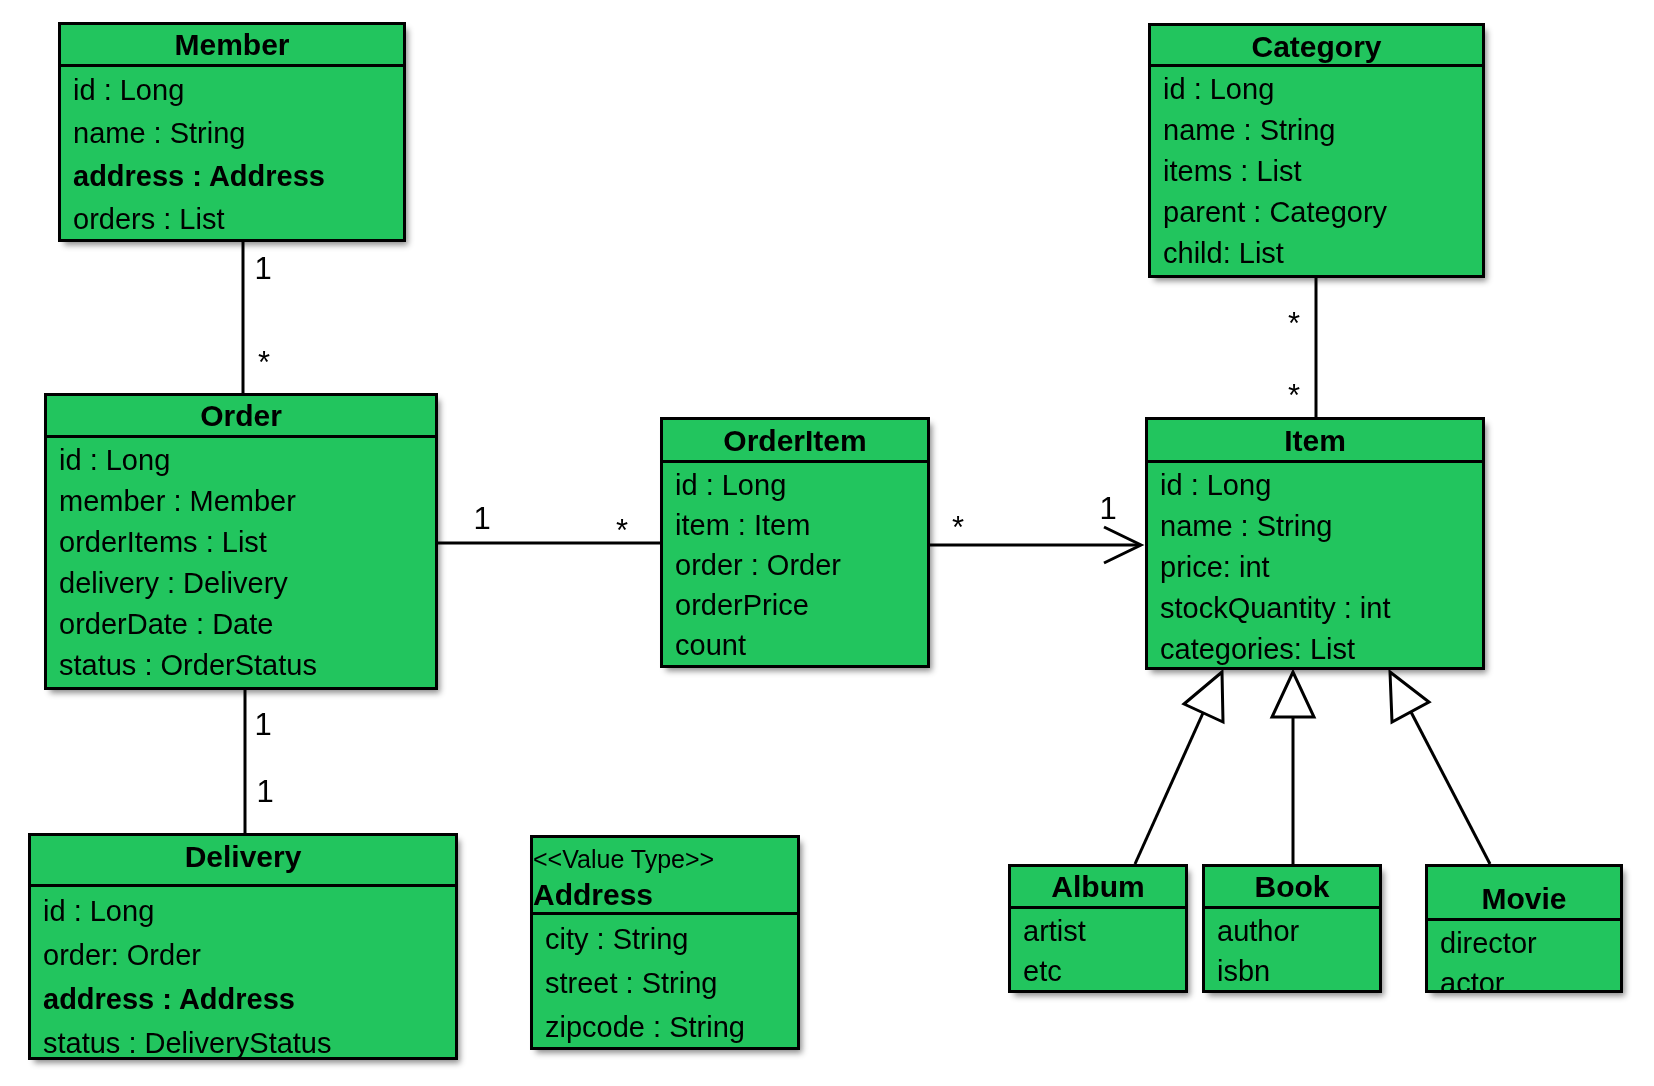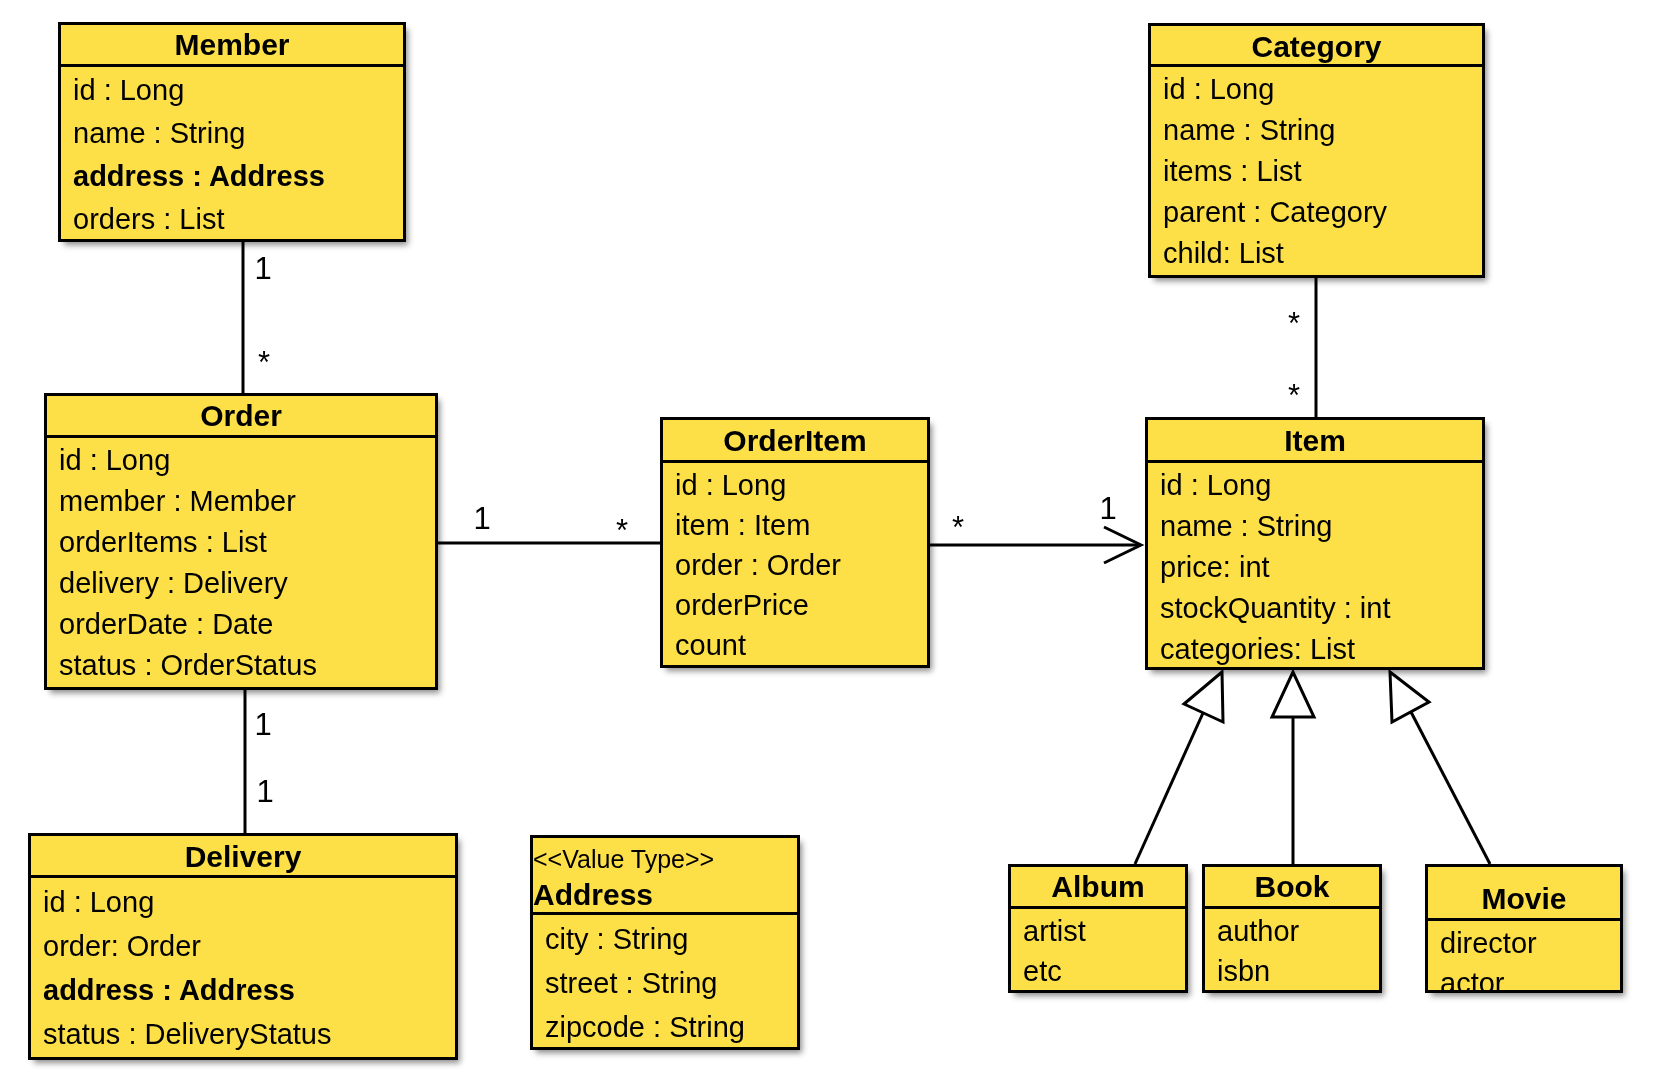--- a/index.html
+++ b/index.html
@@ -18,21 +18,21 @@
   }
   #connectors {
     position: absolute;
     left: 0; top: 0;
     width: 1654px;
     height: 1086px;
   }
   .cls {
     position: absolute;
     box-sizing: border-box;
-    background: #fde047;
+    background: #22c55e;
     border: 3px solid #000000;
     box-shadow: 4px 5px 6px -2px rgba(0,0,0,0.45);
   }
   .cls-title {
     box-sizing: border-box;
     border-bottom: 3px solid #000000;
     font-weight: bold;
     font-size: 30px;
     text-align: center;
     white-space: nowrap;
@@ -150,21 +150,21 @@
     <div class="cls-attrs" style="line-height:41px;">
       <div class="attr">id : Long</div>
       <div class="attr">name : String</div>
       <div class="attr">items : List</div>
       <div class="attr">parent : Category</div>
       <div class="attr">child: List</div>
     </div>
   </div>
 
   <div class="cls" style="left:28px;top:833px;width:430px;height:227px;">
-    <div class="cls-title" style="height:42px;line-height:41px;">Delivery</div>
+    <div class="cls-title" style="height:51px;line-height:41px;">Delivery</div>
     <div class="cls-attrs" style="line-height:44px;">
       <div class="attr">id : Long</div>
       <div class="attr">order: Order</div>
       <div class="attr attr-bold">address : Address</div>
       <div class="attr">status : DeliveryStatus</div>
     </div>
   </div>
 
   <div class="cls" style="left:530px;top:835px;width:270px;height:215px;">
     <div class="cls-header" style="height:77px;">

